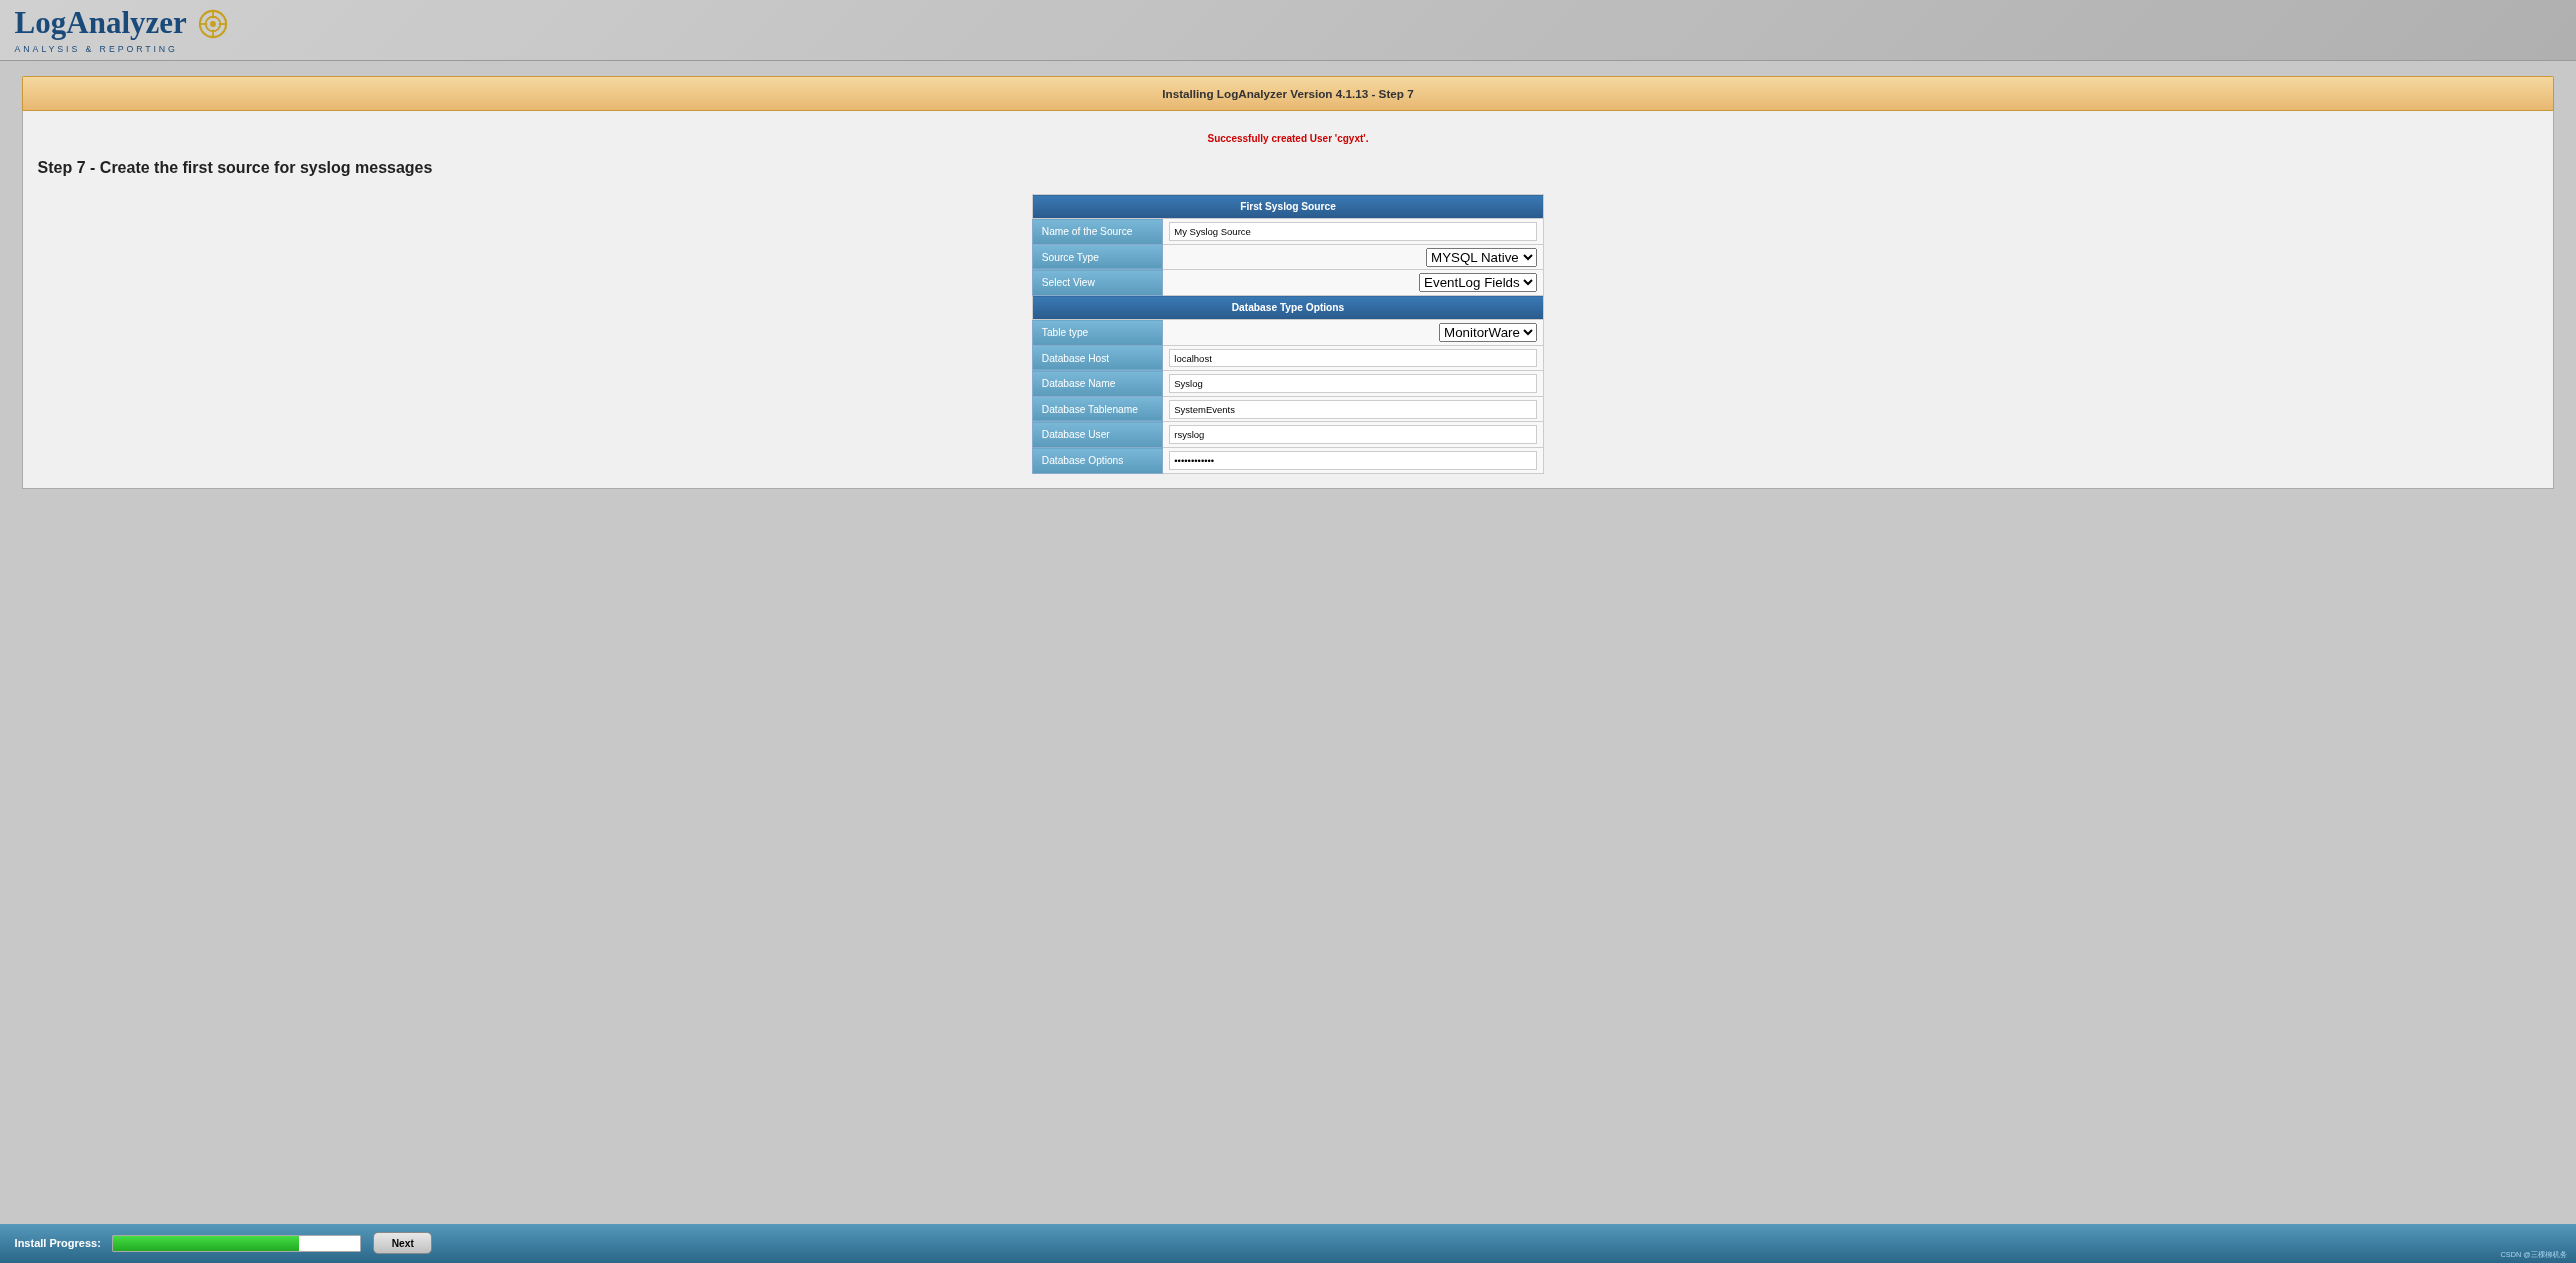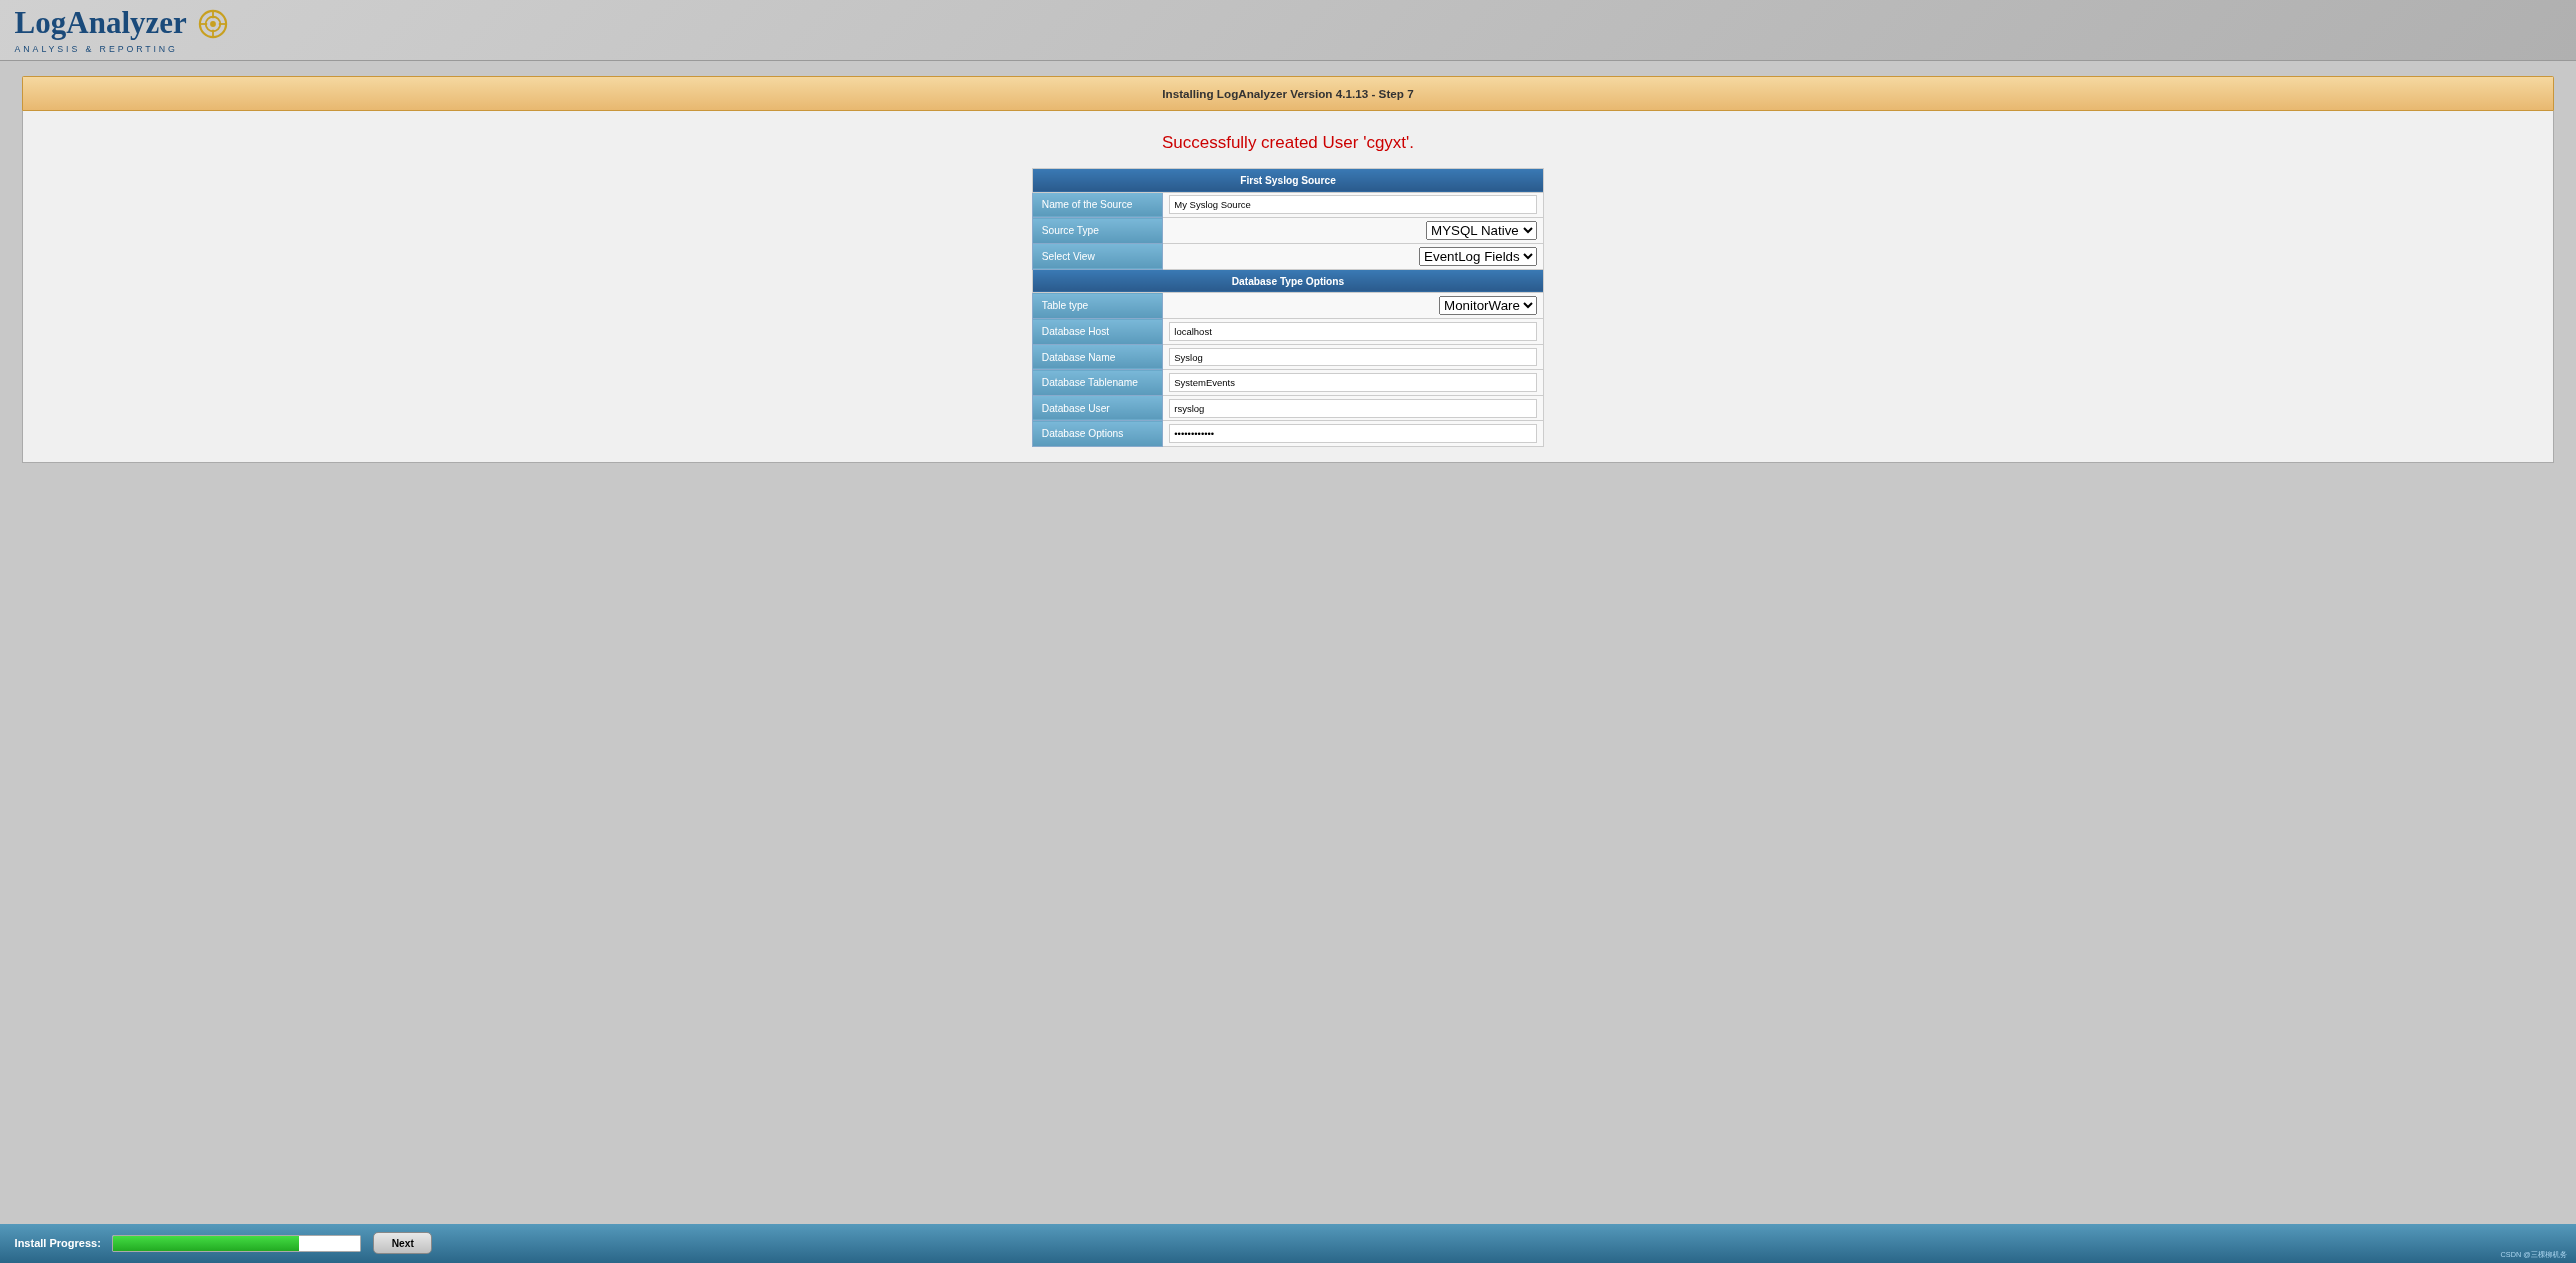--- a/index.html
+++ b/index.html
@@ -66,22 +66,22 @@
     #content-box {
       background: #f0f0f0;
       border: 0.7px solid #aaa;
       border-top: none;
       padding: 14.6px;
     }
 
     #success-message {
       text-align: center;
       color: #cc0000;
-      font-size: 17px;
-      font-weight: normal;
+      font-size: 10px;
+      font-weight: bold;
       padding: 7.3px 0 14.6px 0;
     }
 
     #step-title {
       font-size: 16px;
       font-weight: bold;
       color: #222;
       margin-bottom: 17.6px;
     }
 
@@ -233,20 +233,21 @@
 <div id="main">
 
   <div id="install-banner">
     <span>Installing LogAnalyzer Version 4.1.13 - Step 7</span>
   </div>
 
   <div id="content-box">
 
     <div id="success-message">Successfully created User 'cgyxt'.</div>
 
+    <div id="step-title">Step 7 - Create the first source for syslog messages</div>
 
     <div class="form-container">
       <table class="form-table">
         <tbody>
 
           <tr>
             <td colspan="2" class="section-header">First Syslog Source</td>
           </tr>
 
           <tr>

